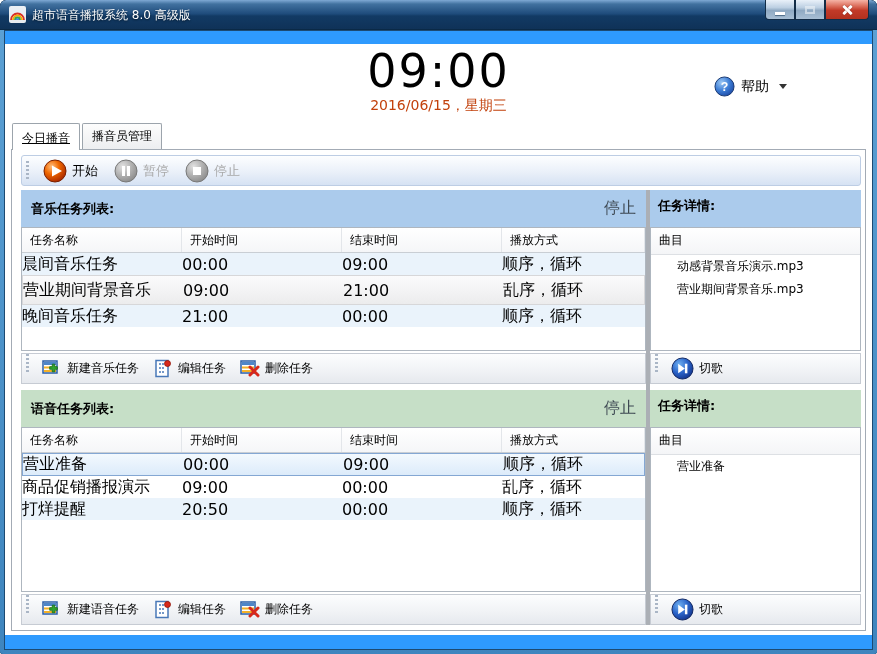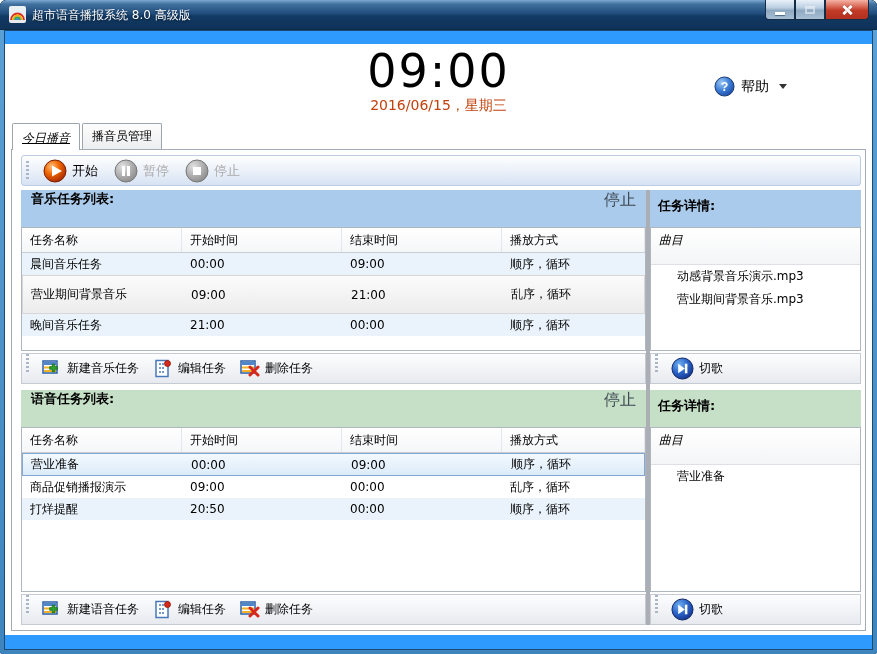--- a/index.html
+++ b/index.html
@@ -45,68 +45,68 @@
     background:none; border:none; font-size:14px; color:#000; }
   .caret-down { width:0; height:0; border-left:4px solid transparent; border-right:4px solid transparent;
     border-top:5px solid #333; margin-left:4px; }
 
   
   .tabstrip { height:27px; flex:0 0 auto; display:flex; align-items:flex-end; padding-left:7px; }
   .tab { font-size:12px; padding:4px 9px 4px 9px; border:1px solid #9CA4AC; border-bottom:none;
     background:linear-gradient(180deg,#FDFDFD,#EDEEF0); color:#000; margin-right:2px; cursor:pointer;
     border-radius:2px 2px 0 0; position:relative; }
   .tab.active { background:#ffffff; height:27px; z-index:2; margin-bottom:-1px; padding-top:6px; }
-  .tab.active .tab-label { text-decoration:underline;font-style:italic; }
+  .tab.active .tab-label { text-decoration:underline; }
 
   .tabpage { flex:1 1 auto; margin:0 6px; border:1px solid #A3ABB5; background:#ffffff;
     padding:5px 4px 4px 9px; display:flex; flex-direction:column; overflow:hidden; }
 
   
   .transport { flex:0 0 auto; height:31px; border:1px solid #BDCDE4; border-radius:3px;
     background:linear-gradient(180deg,#FDFEFF 0%,#EAF0F9 55%,#D6E2F3 100%);
     display:flex; align-items:center; margin-bottom:4px; }
   .gripper { width:3px; height:20px; margin:0 6px 0 4px; flex:0 0 auto;
     background-image:repeating-linear-gradient(180deg,#AAB6C6 0 2px,transparent 2px 4px); }
   .tbtn { display:flex; align-items:center; gap:5px; border:none; background:none; font-size:13px;
     color:#000; padding:2px 8px; cursor:pointer; }
   .tbtn.disabled { color:#A8A8A8; cursor:default; }
 
   
   .main-grid { display:grid; grid-template-columns:1fr 4px 211px;
     grid-template-rows:37px 124px 33px 6px 37px 165px 33px; flex:0 0 auto; }
   .v-splitter { grid-column:2; grid-row:1 / span 7; background:#ABAFB5; }
 
-  .sec-header { display:flex; align-items:flex-start; justify-content:space-between; padding:0 10px; }
+  .sec-header { display:flex; align-items:center; justify-content:space-between; padding:0 10px; }
   .sec-header.blue  { background:#ABCBEC; }
   .sec-header.green { background:#C6DFC7; }
   .sec-title { font-size:13px; font-weight:bold; color:#000; }
   .sec-status { font-size:16px; color:#3D4852; }
   .det-header { display:flex; align-items:flex-end; padding:12px 8px; }
   .det-title { font-size:13px; font-weight:bold; color:#000; }
 
   .g-l1{grid-area:1/1} .g-r1{grid-area:1/3} .g-l2{grid-area:2/1} .g-r2{grid-area:2/3}
   .g-l3{grid-area:3/1} .g-r3{grid-area:3/3} .g-l5{grid-area:5/1} .g-r5{grid-area:5/3}
   .g-l6{grid-area:6/1} .g-r6{grid-area:6/3} .g-l7{grid-area:7/1} .g-r7{grid-area:7/3}
 
   
   .task-table { border:1px solid #AEB6BF; background:#ffffff; overflow:hidden; }
   .t-head { display:grid; grid-template-columns:160px 160px 160px 1fr; height:25px;
     background:linear-gradient(180deg,#FFFFFF,#F5F6F8); border-bottom:1px solid #C9CED4; }
   .th { font-size:12px; color:#000; padding-left:8px; display:flex; align-items:center;
     border-right:1px solid #E3E6EA; cursor:pointer;font-family:Liberation Serif, serif; }
   .t-row { display:grid; grid-template-columns:160px 160px 160px 1fr; height:22px; cursor:pointer; }
-  .td { font-size:12px; color:#000; padding-left:8px; display:flex; align-items:center; overflow:hidden; white-space:nowrap; }
+  .td { font-size:16px; color:#000; display:flex; align-items:center; overflow:hidden; white-space:nowrap; }
   .row-blue { background:#EAF3FB; }
-  .row-hot { background:linear-gradient(180deg,#FBFBFC,#ECECED); border:1px solid #D7D7D9; height:39px; }
+  .row-hot { background:linear-gradient(180deg,#FBFBFC,#ECECED); border:1px solid #D7D7D9; height:30px; }
   .row-sel { background:linear-gradient(180deg,#F3F9FE,#DCEBFA); border:1px solid #84A7D3; height:23px; }
 
   
   .details-panel { border:1px solid #AEB6BF; background:#ffffff; display:flex; flex-direction:column; overflow:hidden; }
-  .pl-header { font-size:12px; color:#000; padding:4px 8px 15px 8px;
-    background:linear-gradient(180deg,#FFFFFF,#F4F5F7); border-bottom:1px solid #DDE0E4;font-style:italic; }
+  .pl-header { font-size:12px; color:#000; padding:4px 8px 5px 8px;
+    background:linear-gradient(180deg,#FFFFFF,#F4F5F7); border-bottom:1px solid #DDE0E4; }
   .pl-item { font-size:12px; color:#000; padding:3px 4px 3px 26px; white-space:nowrap; cursor:pointer; }
 
   
   .btnbar { border:1px solid #C6CBD3; background:linear-gradient(180deg,#FCFDFE 0%,#F0F2F5 60%,#E6E9EE 100%);
     display:flex; margin-top:2px; }
   .bbtn { display:flex; align-items:center; gap:5px; border:none; background:none; font-size:12px; color:#000;
     padding:2px 7px; cursor:pointer; }
   .icon { flex:0 0 auto; display:block; }
 </style>
 </head>

